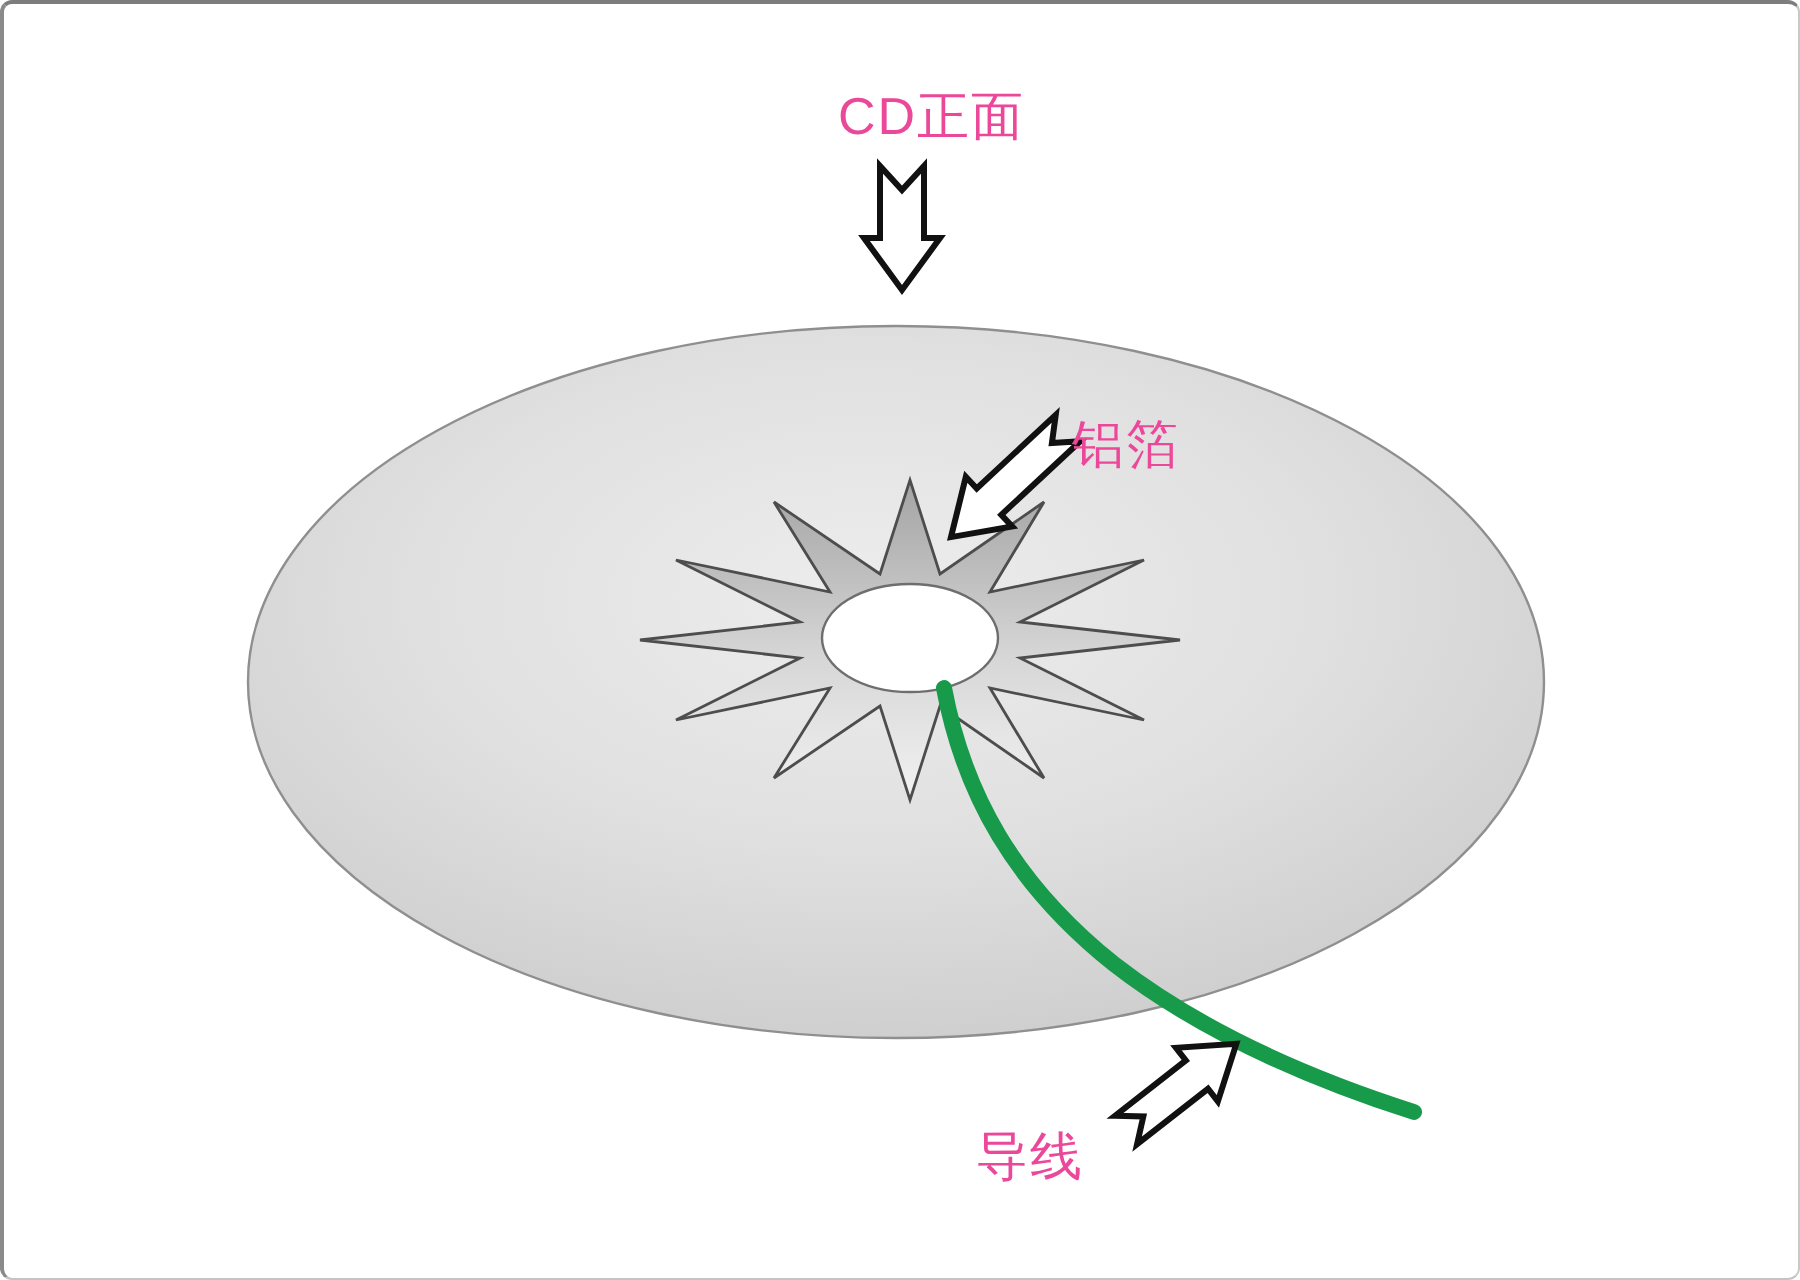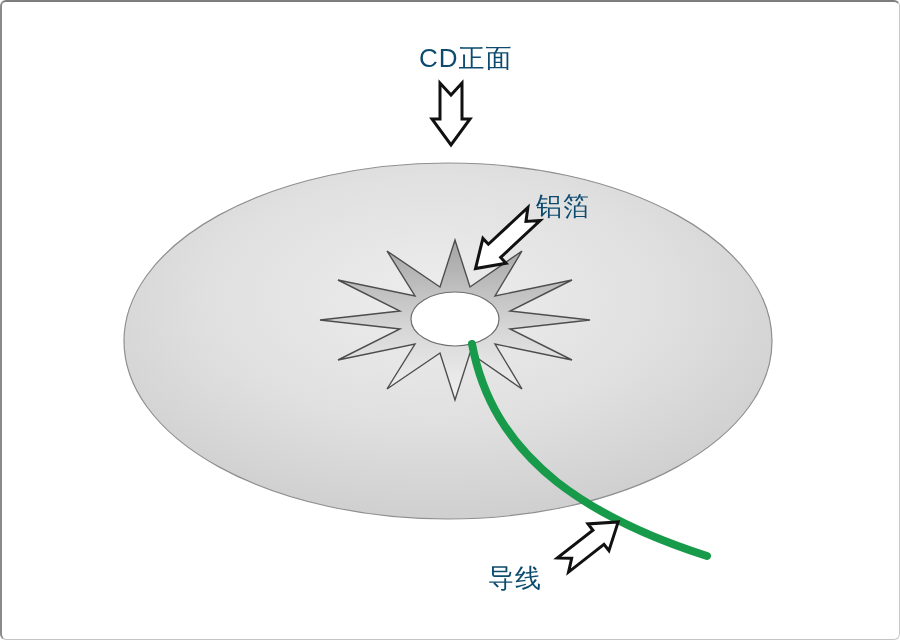--- a/index.html
+++ b/index.html
@@ -23,29 +23,29 @@
   }
   .diagram-svg {
     position: absolute;
     left: 0;
     top: 0;
     width: 900px;
     height: 640px;
   }
   .label {
     position: absolute;
-    color: #0c4a6e;
+    color: #ec4899;
     font-size: 26px;
     line-height: 1.1;
     letter-spacing: 1px;
     white-space: nowrap;
     user-select: none;
   }
   .label-cd-front { left: 417px; top: 42px; }
-  .label-foil     { left: 534px; top: 190px; }
+  .label-foil     { left: 534px; top: 206px; }
   .label-wire     { left: 486px; top: 562px; }
 </style>
 </head>
 <body>
 
 <div class="frame">
 
   <svg class="diagram-svg" viewBox="0 0 900 640" aria-hidden="true">
     <defs>
       <radialGradient id="discGrad" cx="48%" cy="38%" r="78%">

